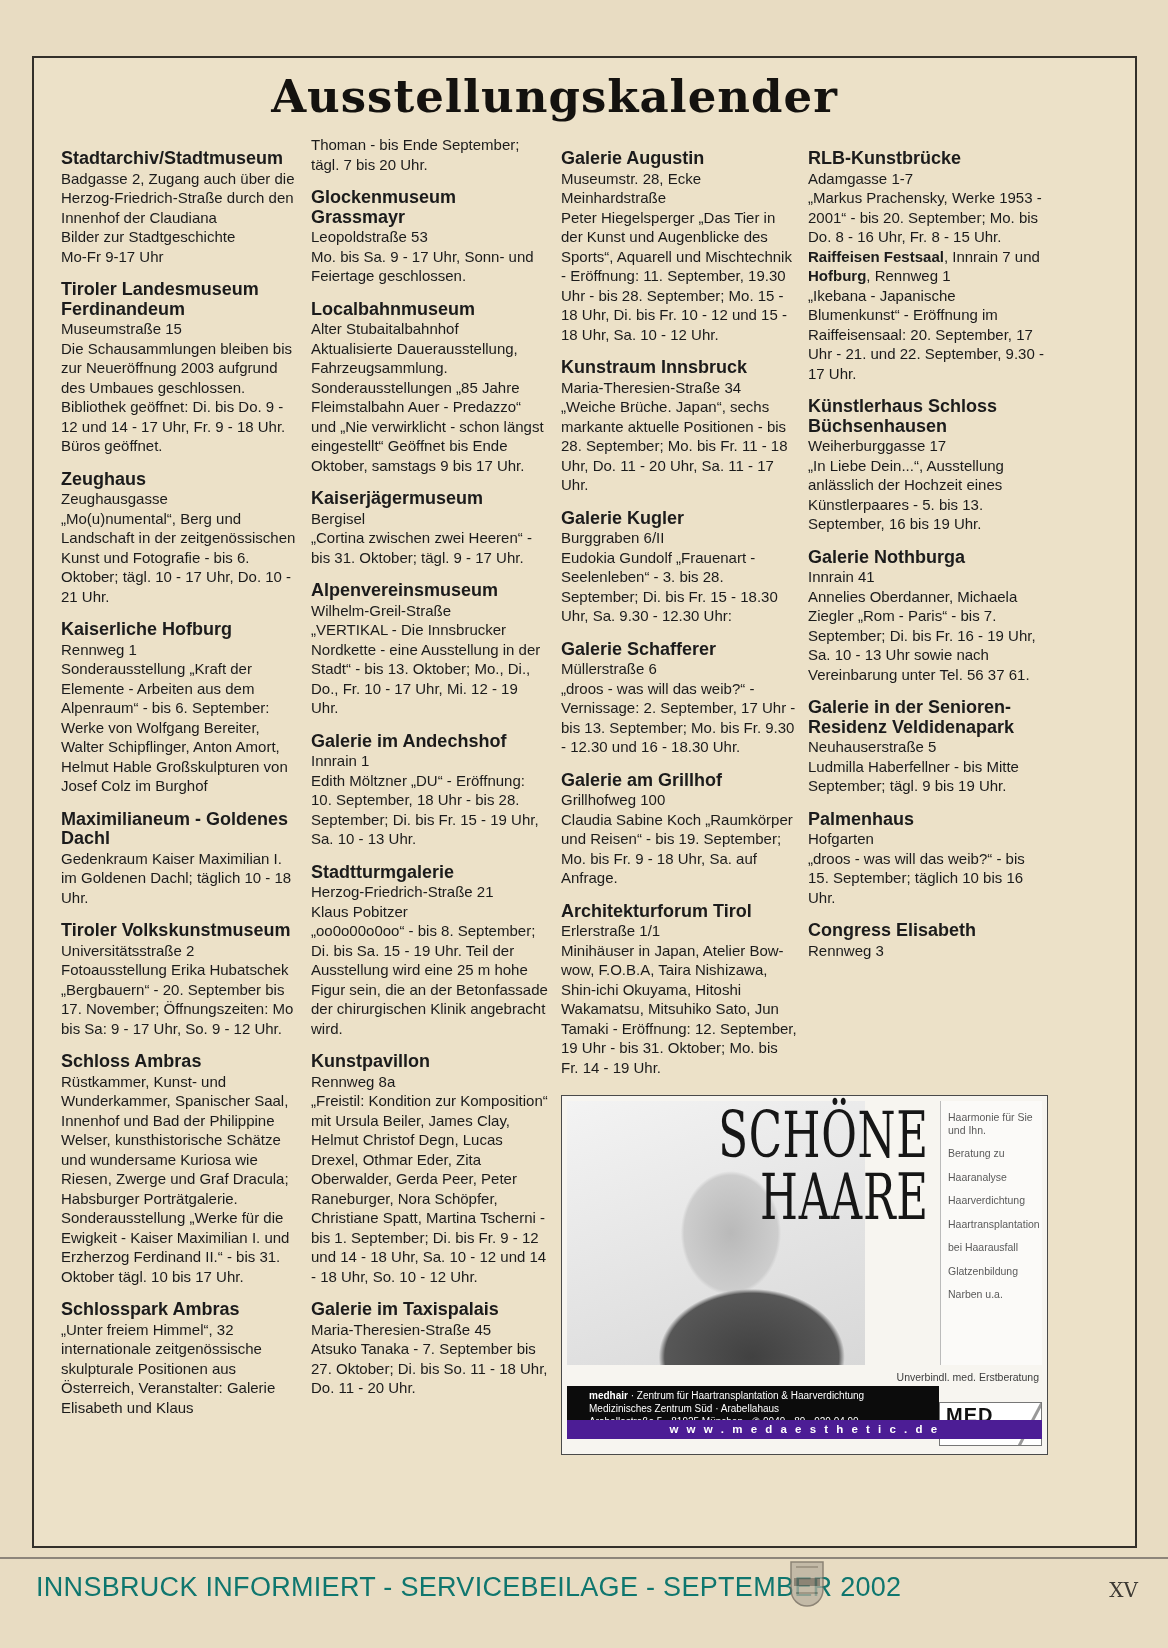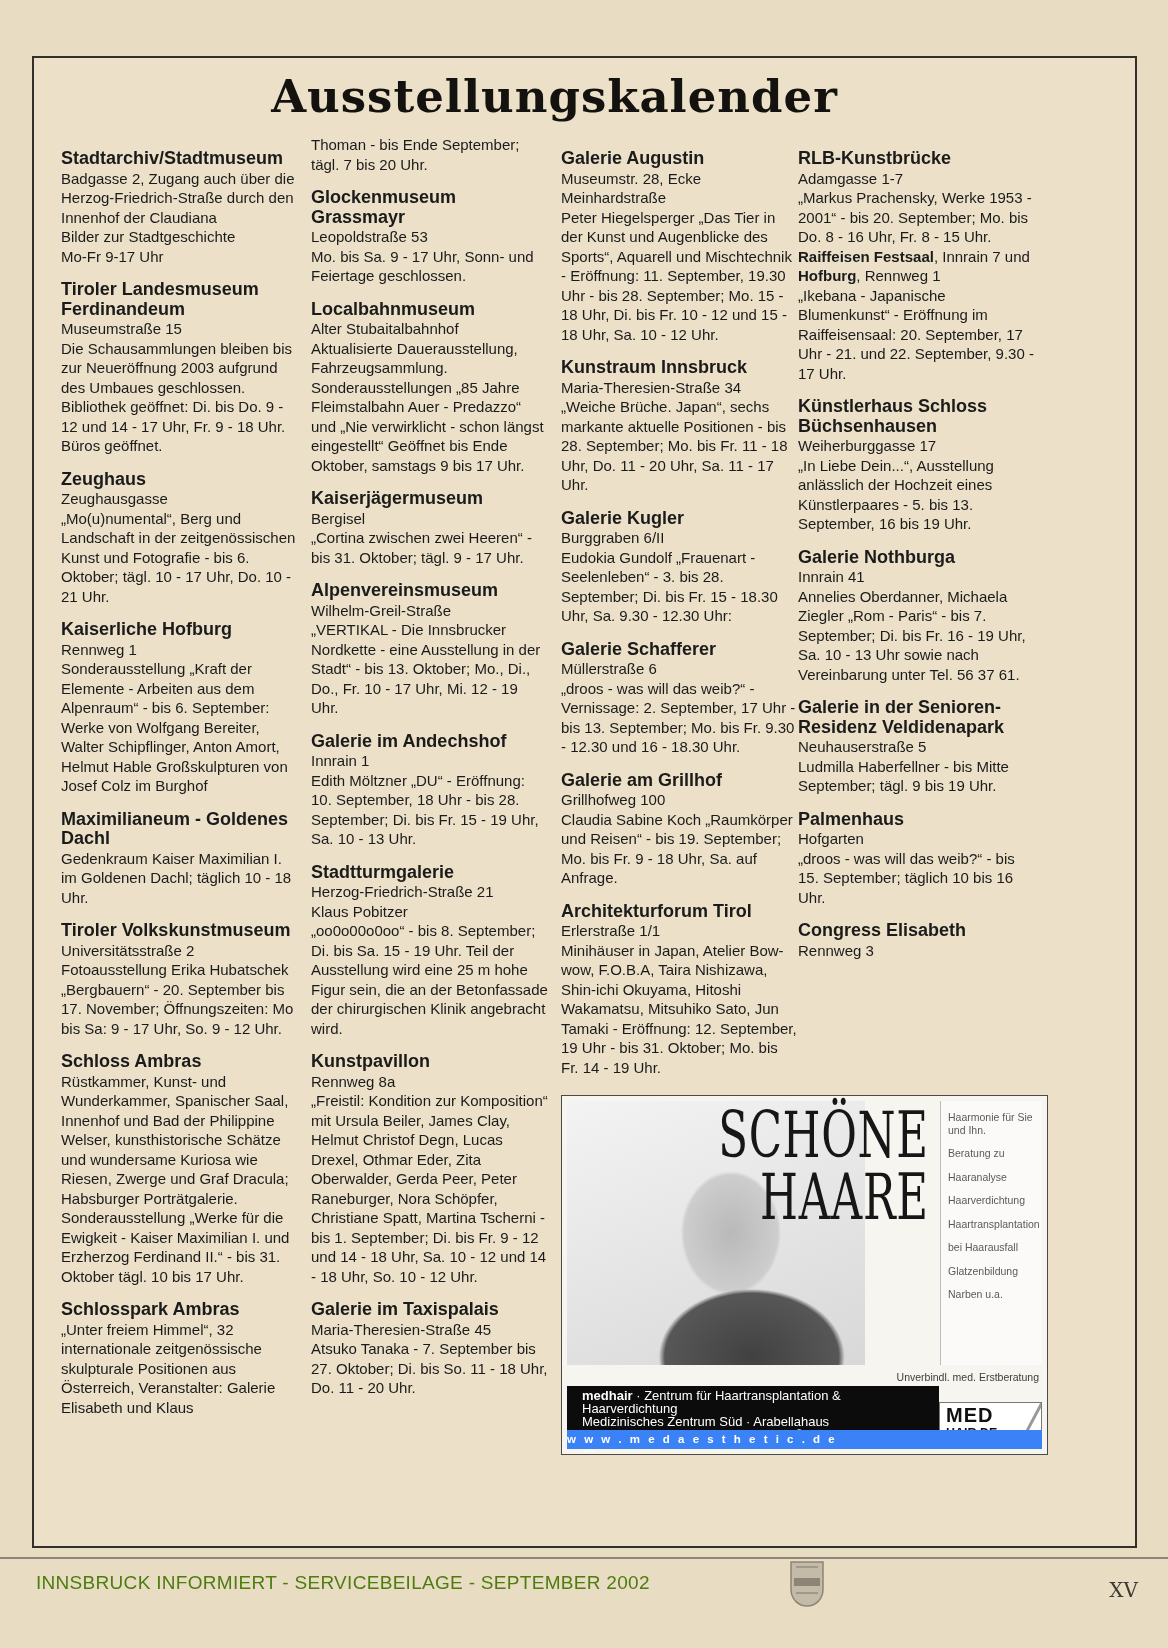--- a/index.html
+++ b/index.html
@@ -26,21 +26,21 @@
     font-size:45px;
     line-height:53px;
     text-align:center;
     letter-spacing:1px;
     color:#14120f;
     margin-bottom:12px;
   }
   .cols { display:flex; gap:13px; width:987px; }
   .col { width:237px; }
   .right-half { width:487px; }
-  .cols2 { display:flex; gap:0; height:948px; overflow:hidden; }
+  .cols2 { display:flex; gap:10px; height:948px; overflow:hidden; }
   .vh { font-weight:bold; font-size:18px; line-height:19.5px; margin-top:14px; }
   .vp { font-size:15px; line-height:19.5px; }
   .vp .b { font-weight:bold; }
 
   
   .ad {
     position:relative; margin-top:12px;
     width:487px; height:360px;
     background:#f7f5f0;
     border:1px solid #4a4a4a;
@@ -68,45 +68,45 @@
     background:#fbfaf8;
     border-left:1px solid #bbb;
     padding:10px 5px 0 7px;
     font-size:10.5px; line-height:12.5px; color:#5a5a5a;
   }
   .ad-services .svc { margin-bottom:11px; }
   .ad-note { position:absolute; right:8px; top:275px; font-size:10.5px; color:#3c3c3c; }
   .ad-bar {
     position:absolute; left:5px; top:290px; width:372px; height:44px;
     background:#0c0c0c; color:#fff;
-    padding:3px 15px;
-    font-size:13px; line-height:13px;
+    padding:3px 22px;
+    font-size:10px; line-height:13px;
   }
   .ad-bar .brand { font-weight:bold; }
   .ad-logo {
     position:absolute; right:5px; top:306px; width:103px; height:44px;
     background:#fff; border:1px solid #777;
     padding:2px 6px; overflow:hidden;
   }
   .ad-logo .med { font-size:20px; font-weight:bold; letter-spacing:1px; line-height:21px; color:#111; }
   .ad-logo .hair { font-size:12.5px; font-weight:bold; color:#111; line-height:14px; }
   .ad-logo .slash {
     position:absolute; right:12px; top:-8px; width:3px; height:70px;
     background:#999; transform:rotate(28deg);
   }
   .ad-url {
-    position:absolute; left:5px; right:5px; bottom:5px; height:19px;
-    background:#3b82f6; color:#fff;
+    position:absolute; left:5px; right:5px; bottom:15px; height:19px;
+    background:#4c1d95; color:#fff;
     font-size:11.5px; font-weight:bold; letter-spacing:2.5px;
-    line-height:19px;
+    text-align:center; line-height:19px;
   }
 
   
   .footer-rule { position:absolute; left:0; top:1557px; width:1168px; height:2px; background:#8d857a; }
-  .footer-text { position:absolute; left:36px; top:1572px; font-size:19px; color:#4d7c0f; letter-spacing:0.3px; }
+  .footer-text { position:absolute; left:36px; top:1572px; font-size:27px; color:#0f766e; letter-spacing:0.3px; }
   .page-number { position:absolute; right:30px; top:1578px; font-size:20px; font-family:"DejaVu Serif",serif; color:#3d3a34; }
   .crest { position:absolute; left:788px; top:1560px; width:38px; height:48px; opacity:0.75; }
 </style>
 </head>
 <body>
 
 <div class="scan-box">
   <h1 class="main-title">Ausstellungskalender</h1>
   <div class="cols">
     <div class="col">

